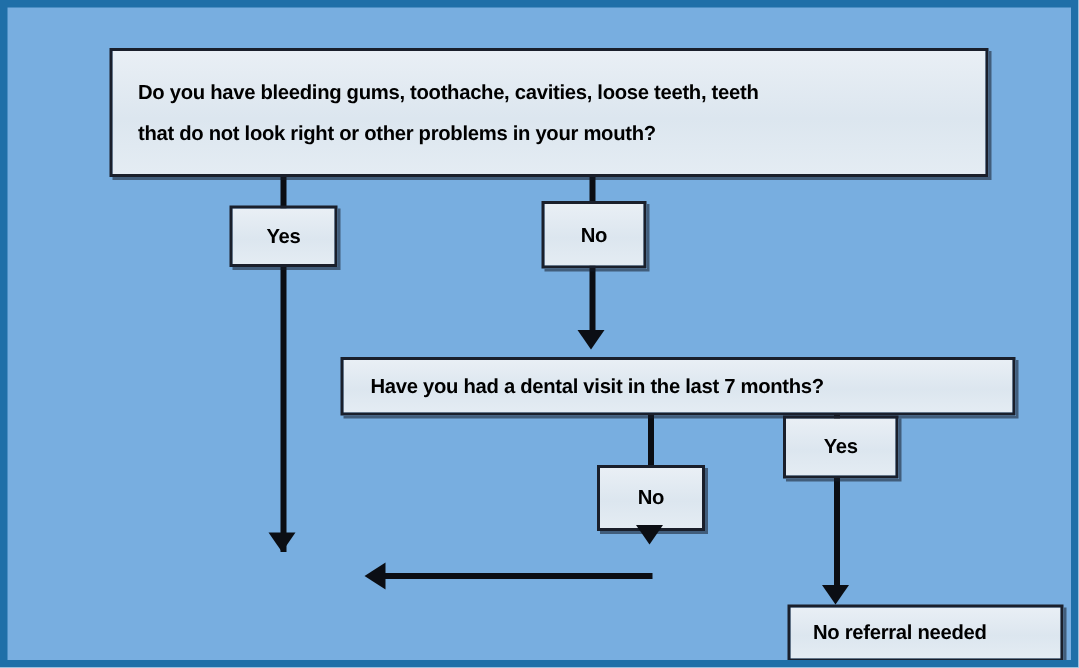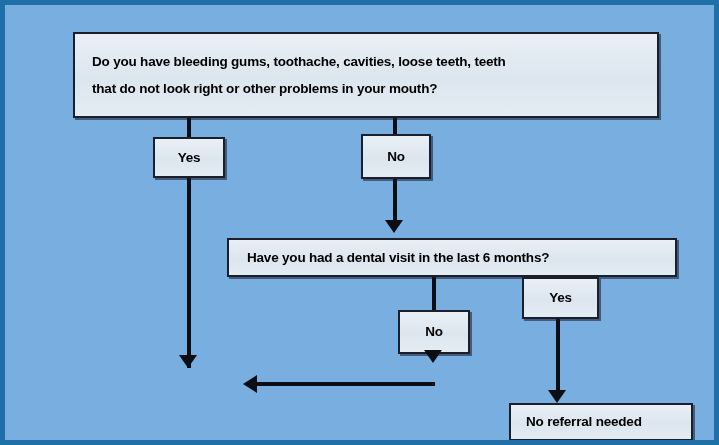--- a/index.html
+++ b/index.html
@@ -52,21 +52,21 @@
   #q2 { left: 222px; top: 233px; width: 450px; height: 39px; }
   #q2 .txt { left: 18px; font-size: 13.5px; }
 
   #yes1 { left: 148px; top: 132px; width: 72px;  height: 41px; }
   #no1  { left: 356px; top: 129px; width: 70px;  height: 45px; }
   #yes2 { left: 517px; top: 272px; width: 77px;  height: 42px; }
   #no2  { left: 393px; top: 305px; width: 72px;  height: 44px; }
 
   #refer { left: 62px;  top: 361px; width: 184px; height: 37px; }
   #refer .txt { left: 15px; font-size: 13.5px; }
-  #noref { left: 504px; top: 398px; width: 184px; height: 38px; }
+  #noref { left: 520px; top: 398px; width: 184px; height: 38px; }
   #noref .txt { left: 15px; font-size: 13.5px; }
 
   
   .vline, .hline {
     position: absolute;
     background: #0b0e14;
     z-index: 2;
   }
   .vline { width: 4px; }
   .hline { height: 4px; }
@@ -142,21 +142,21 @@
 
   <div class="fbox center" id="yes1">
     <div class="txt">Yes</div>
   </div>
 
   <div class="fbox center" id="no1">
     <div class="txt">No</div>
   </div>
 
   <div class="fbox" id="q2">
-    <div class="txt">Have you had a dental visit in the last 6 months?</div>
+    <div class="txt">Have you had a dental visit in the last 7 months?</div>
   </div>
 
   <div class="fbox center" id="no2">
     <div class="txt">No</div>
   </div>
 
   <div class="fbox center" id="yes2">
     <div class="txt">Yes</div>
   </div>
 

